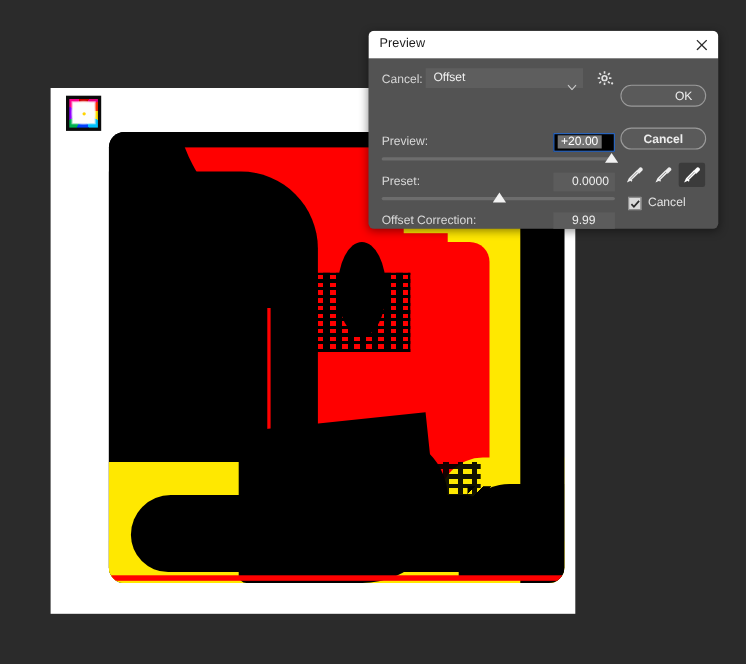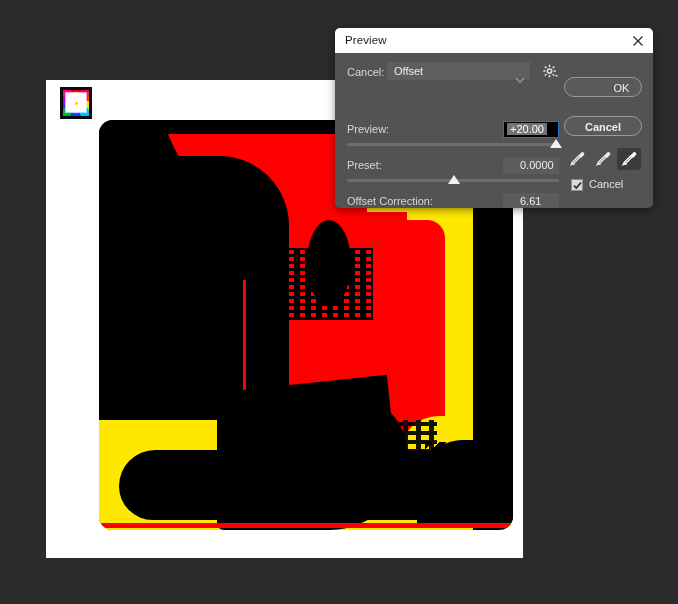--- a/index.html
+++ b/index.html
@@ -557,19 +557,19 @@
       <span class="value-field">
         <span class="val-text">0.0000</span>
       </span>
       <span class="slider-track"></span>
       <span id="offset-thumb" class="slider-thumb"></span>
     </div>
 
     <div id="group-gamma" class="control-group">
       <span class="control-label">Offset Correction:</span>
       <span class="value-field">
-        <span class="val-text">6.61</span>
+        <span class="val-text">9.99</span>
       </span>
 
     </div>
 
   </div>
 </div>
 
 </body></html>

